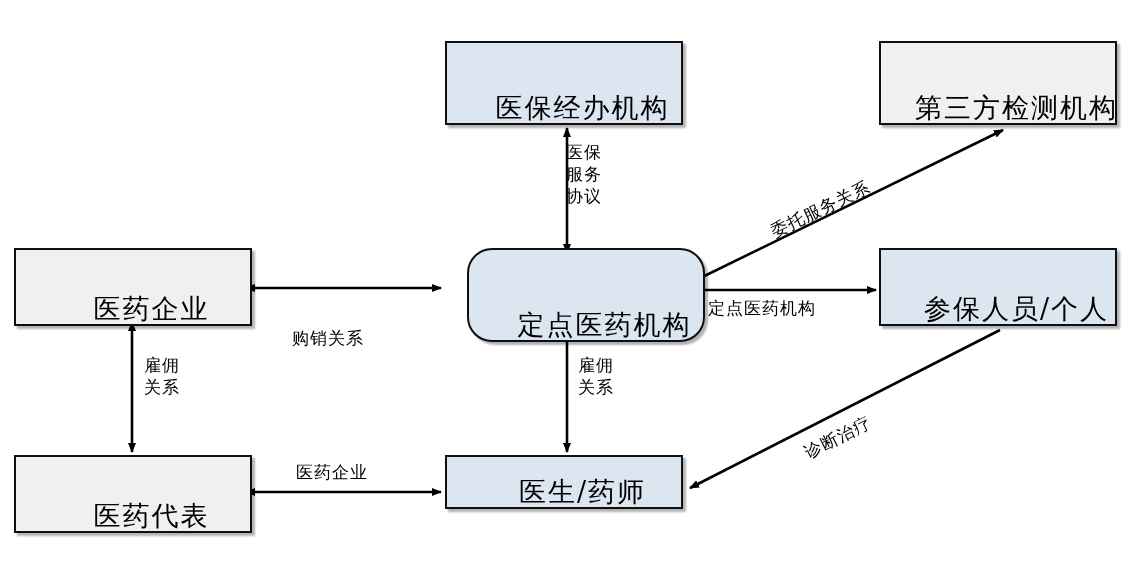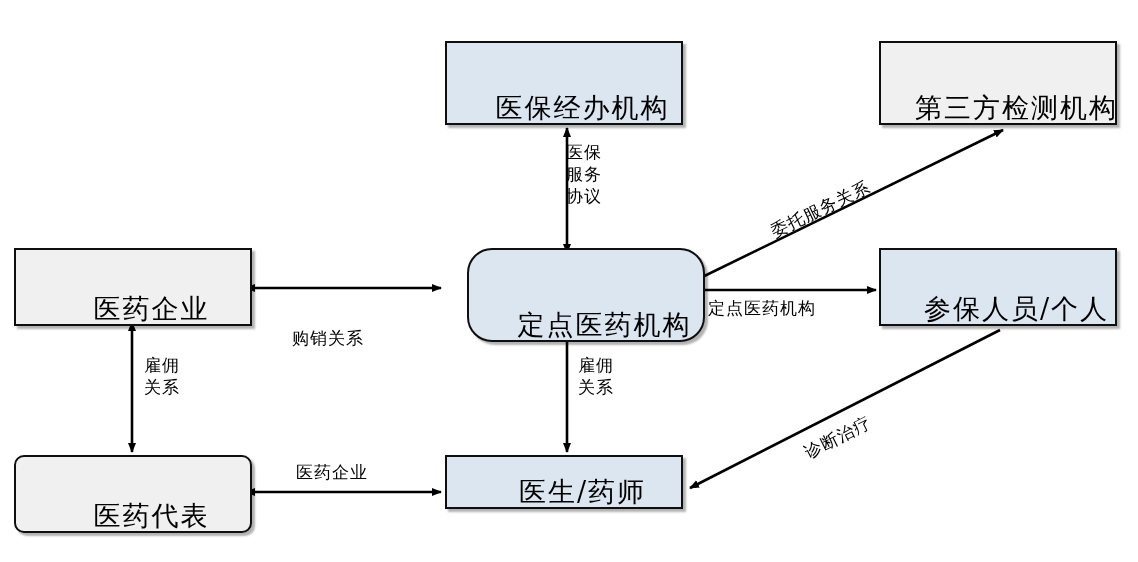--- a/index.html
+++ b/index.html
@@ -99,21 +99,21 @@
   </div>
 
   <div class="node blue" style="left:467px;top:248px;width:238px;height:94px;border-radius:25px;">
     <span>定点医药机构</span>
   </div>
 
   <div class="node blue" style="left:879px;top:248px;width:238px;height:78px;">
     <span>参保人员/个人</span>
   </div>
 
-  <div class="node gray" style="left:14px;top:455px;width:238px;height:78px;border-radius:10px;">
+  <div class="node gray" style="left:14px;top:455px;width:238px;height:78px;">
     <span>医药代表</span>
   </div>
 
   <div class="node blue" style="left:445px;top:455px;width:238px;height:54px;">
     <span>医生/药师</span>
   </div>
 
   <div class="elabel" style="left:566px;top:142px;">
     <div>医保</div>
     <div>服务</div>

